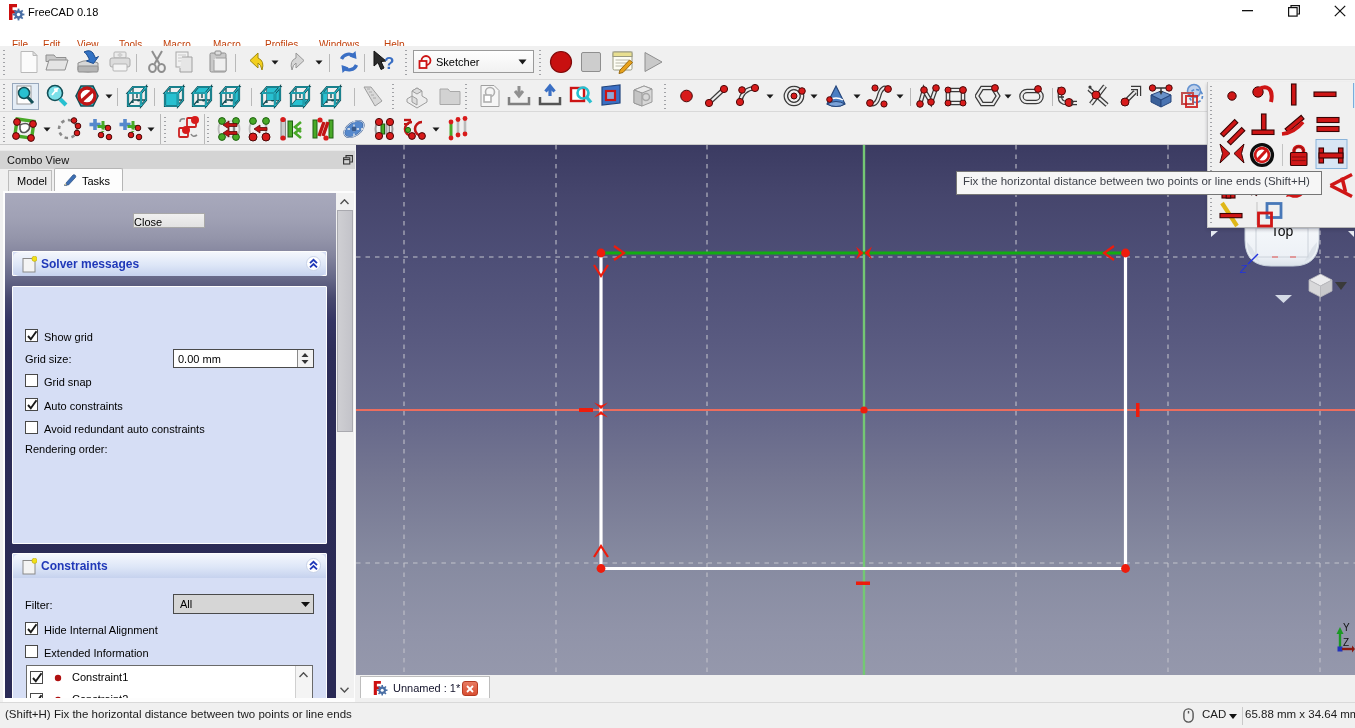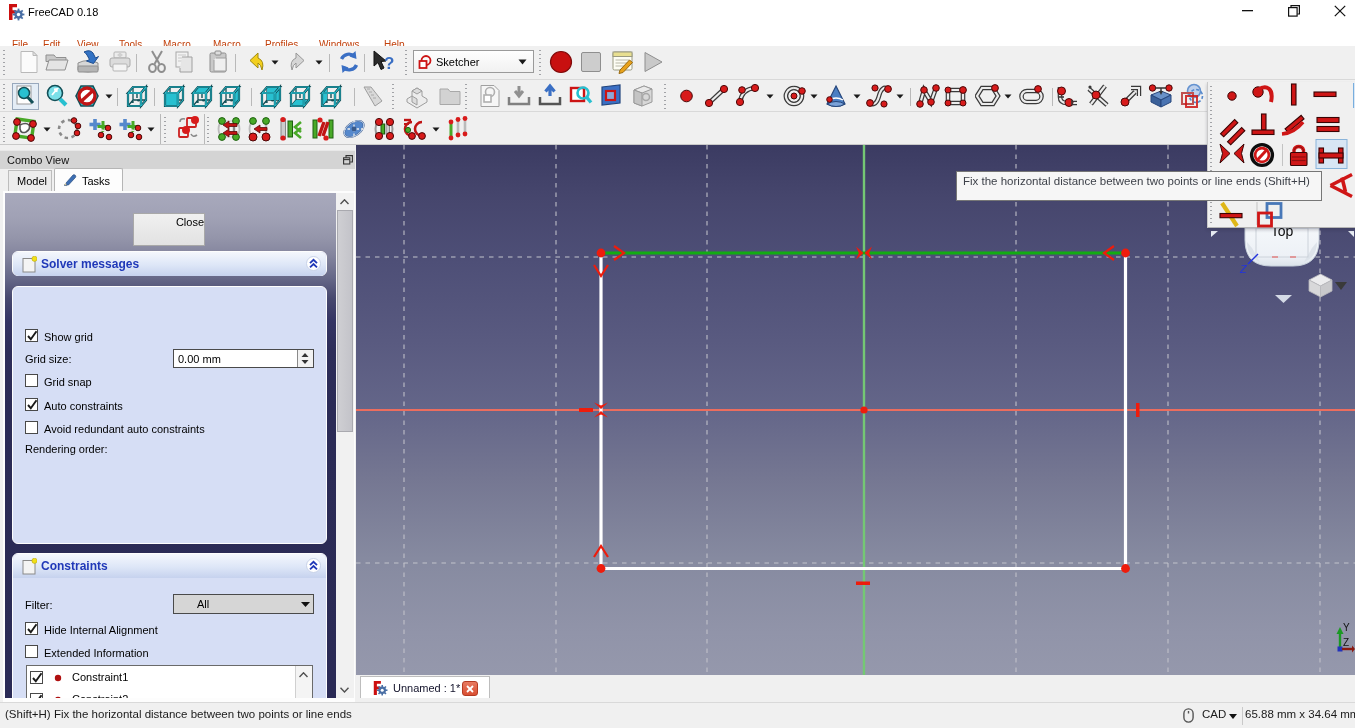--- a/index.html
+++ b/index.html
@@ -17,32 +17,32 @@
 .dd{position:absolute}
 #viewport{position:absolute;left:356px;top:145px;width:999px;height:530px}
 #dock{position:absolute;left:0;top:145px;width:356px;height:557px;background:#f0f0f0}
 #cvtitle{position:absolute;left:0;top:5px;width:355px;height:19px;background:#d4d4d4;border-top:1px solid #e8e8e8}
 #cvtitle .t{position:absolute;left:7px;top:3px;font-size:11px;color:#111}
 .tab{position:absolute;font-size:11px;color:#000}
 #panelw{position:absolute;left:3px;top:46px;width:352px;height:511px;background:#fdfdfd}
 #panel{position:absolute;left:2px;top:2px;width:331px;height:505px;overflow:hidden;
 background:linear-gradient(180deg,#a8a9bc 0px,#a0a1b5 25px,#9495aa 45px,#84859e 62px,#666888 85px,#48496f 105px,#343463 128px,#2d2d59 158px,#2b2b56 215px,#2a2a55 100%)}
 #sbar{position:absolute;left:333px;top:2px;width:18px;height:505px;background:#f1f1f1}
-.secbox{position:absolute;left:7px;width:315px;border:1.5px solid #fdfdfd;border-radius:6px;background:#d6def5}
+.secbox{position:absolute;left:7px;width:315px;border:1.5px solid #fdfdfd;border-radius:1px;background:#d6def5}
 .sechdr{position:absolute;left:0;top:0;width:100%;height:24px;border-radius:6px 6px 0 0;background:linear-gradient(180deg,#f4f7fd 0,#dde6f7 55%,#c6d2ee 100%)}
 .sechdr .t{position:absolute;left:28px;top:5px;font-weight:bold;font-size:12px;color:#2038b8}
 .chev{position:absolute;right:5px;top:4px;width:15px;height:15px;border-radius:8px;background:#fff;border:1px solid #c8d2e8}
 .cb{position:absolute;width:13px;height:13px;background:#fff;border:1px solid #494949}
 .lbl{position:absolute;font-size:11px;color:#000}
 #statusbar{position:absolute;left:0;top:702px;width:1355px;height:26px;background:#f0f0f0;border-top:1px solid #d9d9d9}
 #statusbar .t{position:absolute;font-size:11.5px;color:#1a1a1a;top:5px;white-space:nowrap}
 #tabbar{position:absolute;left:356px;top:675px;width:999px;height:27px;background:#f0f0f0}
 #doctab{position:absolute;left:4px;top:1px;width:130px;height:22px;background:#fff;border:1px solid #bdbdbd;border-bottom:none}
 #rblock{position:absolute;left:1207px;top:82px;width:148px;height:146px;background:#f0f0f0;border-left:1px solid #c9c9c9;border-bottom:1px solid #b5b5b5;box-shadow:0 2px 3px rgba(40,40,60,.25)}
-#tooltip{position:absolute;left:956px;top:171px;width:366px;height:30px;background:#f6f6f6;border:1px solid #767676;font-size:11.5px;color:#3e424a;line-height:18px;padding-left:6px;z-index:30}
+#tooltip{position:absolute;left:956px;top:171px;width:366px;height:24px;background:#f6f6f6;border:1px solid #767676;font-size:11.5px;color:#3e424a;line-height:18px;padding-left:6px;z-index:30}
 </style></head>
 <body>
 <div id="titlebar">
  <svg class="abs" style="left:7px;top:3px" width="18" height="18" viewBox="0 0 18 18">
   <path d="M2,1 h8 v3.2 h-4.5 v3 h4 v3.2 h-4 v6.6 h-3.5 z" fill="#cc0f0f"></path>
   <g fill="#4a6fa5">
         <circle cx="11.5" cy="11.5" r="4.2"></circle>
   <g stroke="#4a6fa5" stroke-width="1.8">
           <line x1="11.5" y1="5.6" x2="11.5" y2="17.4"></line>
           <line x1="5.6" y1="11.5" x2="17.4" y2="11.5"></line>
@@ -763,21 +763,21 @@
  <div class="abs" style="left:8px;top:25px;width:44px;height:21px;background:#ececec;border:1px solid #bdbdbd;border-bottom:none"></div>
  <span class="tab" style="left:17px;top:30px">Model</span>
  <div class="abs" style="left:54px;top:23px;width:69px;height:23px;background:#fdfdfd;border:1px solid #b5b5b5;border-bottom:none;border-radius:2px 2px 0 0"></div>
  <svg class="abs" style="left:62px;top:27px" width="16" height="16" viewBox="0 0 16 16">
       <path d="M2,13 L4.5,13.6 L4,11 L11,3 a1.8,1.8 0 0 1 2.6,2.3 L6.5,13 z" fill="#3d6fb4" stroke="#2a4e80" stroke-width="0.7"></path>
       <path d="M2,13 L4.5,13.6 L4,11 z" fill="#d8c9a0"></path>
     </svg>
  <span class="tab" style="left:82px;top:30px;">Tasks</span>
  <div id="panelw">
   <div id="panel">
-   <div class="abs" style="left:128px;top:20px;width:72px;height:33px;background:linear-gradient(180deg,#f0f0f0,#e2e2e2);border:1px solid #a8a8a8;font-size:11px;text-align:right;line-height:17px">Close</div>
+   <div class="abs" style="left:128px;top:20px;width:72px;height:15px;background:linear-gradient(180deg,#f0f0f0,#e2e2e2);border:1px solid #a8a8a8;font-size:11px;text-align:left;line-height:17px">Close</div>
    <div class="secbox" style="top:58px;height:25px">
      <div class="sechdr" style="border-radius:6px 6px 6px 6px">
             <svg class="abs" style="left:9px;top:4px" width="15" height="17" viewBox="0 0 15 17">
               <rect x="1" y="2.5" width="12" height="13.5" fill="#f4f4f4" stroke="#8a8a8a"></rect>
               <circle cx="12.5" cy="2.8" r="2.6" fill="#f2e018" stroke="#b8a810" stroke-width="0.6"></circle>
             </svg>
             <span class="t">Solver messages</span>
             <span class="chev">
               <svg width="13" height="13" viewBox="0 0 13 13" style="position:absolute;left:0px;top:0px">
                 <g fill="none" stroke="#2038b8" stroke-width="1.8">
@@ -825,21 +825,21 @@
             <span class="chev">
               <svg width="13" height="13" viewBox="0 0 13 13" style="position:absolute;left:0px;top:0px">
                 <g fill="none" stroke="#2038b8" stroke-width="1.8">
                   <polyline points="3,6.2 6.5,2.8 10,6.2"></polyline>
                   <polyline points="3,10.4 6.5,7 10,10.4"></polyline>
                 </g>
               </svg>
             </span>
           </div>
      <span class="lbl" style="left:12px;top:45px">Filter:</span>
-     <div class="abs" style="left:160px;top:40px;width:141px;height:20px;background:#d6d6d6;border:1px solid #4a4a4a;font-size:11px;padding:3px 0 0 23px">All</div>
+     <div class="abs" style="left:160px;top:40px;width:141px;height:20px;background:#d6d6d6;border:1px solid #4a4a4a;font-size:11px;padding:3px 0 0 6px">All</div>
      <svg class="abs" style="left:288px;top:48px" width="9" height="5">
             <polygon points="0,0 9,0 4.5,5" fill="#111"></polygon>
           </svg>
      <span class="cb" style="left:12px;top:68px">
             <svg width="12" height="12" viewBox="0 0 12 12" style="position:absolute;left:0;top:0">
               <polyline points="2,6 4.8,9.2 10.5,1.2" fill="none" stroke="#1a1a1a" stroke-width="1.9"></polyline>
             </svg>
           </span>
      <span class="lbl" style="left:31px;top:70px">Hide Internal Alignment</span>
      <span class="cb" style="left:12px;top:91px;background:#fff"></span>

